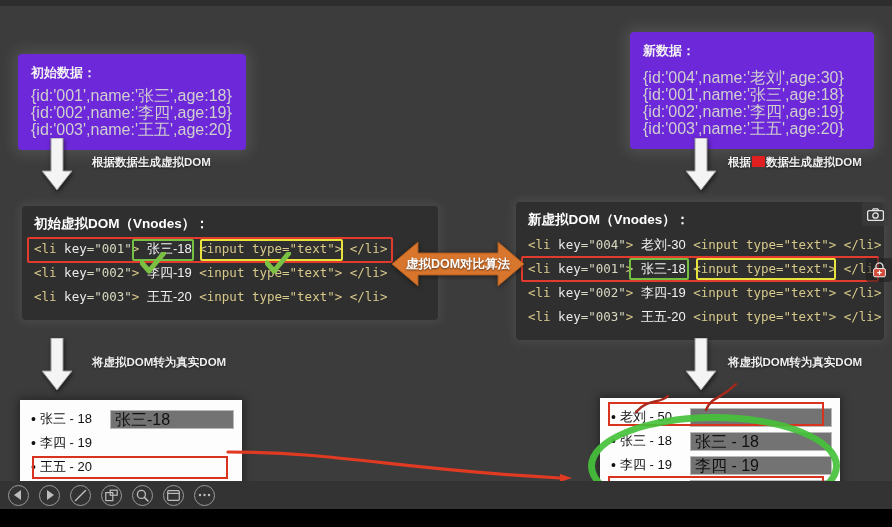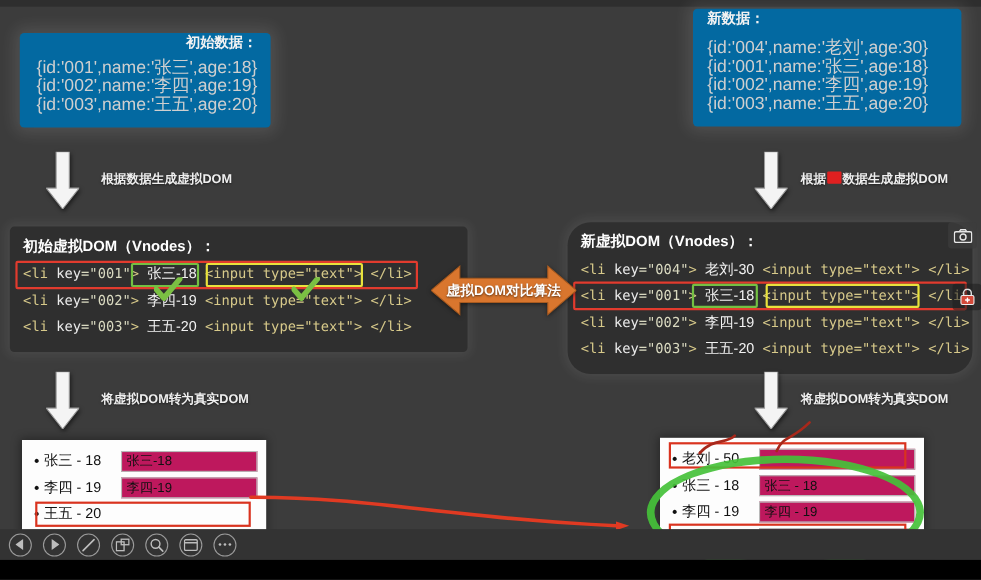--- a/index.html
+++ b/index.html
@@ -33,40 +33,41 @@
     font-size: 16.5px;
     font-weight: bold;
     letter-spacing: .3px;
     text-shadow: 0 1px 2px rgba(0,0,0,.6);
     white-space: nowrap;
   }
 
   
   .databox {
     position: absolute;
-    background: #0369a1;
+    background: #6d28d9;
     border-radius: 4px;
     box-shadow: 0 0 14px 5px rgba(255,255,255,.10);
-    padding: 0 12px 12px 13px;
+    padding: 10px 12px 12px 13px;
+    margin-top: 24px;
   }
   .databox .dbtitle {
     color: #f2f2f2;
     font-size: 13px;
     font-weight: bold;
     margin-bottom: 5px;
     white-space: nowrap;
   }
   .databox .dbrow {
     font-family: Liberation Sans, sans-serif;
     font-size: 16px;
     color: #cfcfcf;
     line-height: 17px;
     white-space: nowrap;
   }
-  #box-initial-data { left: 18px; top: 30px; width: 228px; text-align: right; }
+  #box-initial-data { left: 18px; top: 30px; width: 228px; }
   #box-new-data   { left: 630px; top: 8px; width: 244px; }
   #box-new-data .dbtitle { margin-bottom: 9px; }
 
   
   .downarrow {
     position: absolute;
     width: 30px; height: 52px;
     filter: drop-shadow(1px 2px 2px rgba(0,0,0,.55));
   }
   .downarrow svg { display:block; width: 100%; height: 100%; }
@@ -117,22 +118,22 @@
     font-family: "DejaVu Sans Mono", "Liberation Mono", monospace;
     font-size: 12.5px;
     line-height: 24px;
     white-space: nowrap;
     color: #d8d8c8;
   }
   .tag  { color: #d7c98a; }
   .attr { color: #eaeaea; }
   .val  { color: #d9d9c0; }
   .cnname { color: #f2f2f2; font-family: "Liberation Sans","DejaVu Sans",sans-serif; font-size:13px; }
-  #panel-initial-vdom { left: 9px;  top: 206px; width: 416px; }
-  #panel-new-vdom     { left: 516px; top: 202px; width: 368px; border-radius: 21px; }
+  #panel-initial-vdom { left: 22px;  top: 206px; width: 416px; }
+  #panel-new-vdom     { left: 516px; top: 202px; width: 368px; }
 
   
   .hl {
     position: absolute;
     border: 2px solid #e23b2e;
     border-radius: 2px;
     pointer-events: none;
   }
   .hl.green  { border-color: #73c043; }
   .hl.yellow { border-color: #e8e23c; }
@@ -185,23 +186,23 @@
     color: #111;
     font-size: 13px;
     white-space: nowrap;
     margin-right: 6px;
     min-width: 64px;
   }
   .rowinput {
     flex: 1 1 auto;
     height: 19px;
     border: 1px solid #b9b9b9;
-    background: #be185d;
+    background: #737373;
     color: #111;
-    font-size: 12px;
+    font-size: 16px;
     line-height: 17px;
     padding: 0 4px;
     white-space: nowrap;
     overflow: hidden;
   }
   
   .row-outline {
     position: absolute;
     border: 2px solid #d9331f;
     pointer-events: none;
@@ -398,21 +399,20 @@
 
   <div class="realpanel" id="panel-real-left">
     <div class="realrow">
       <span class="bullet">•</span>
       <span class="rowlabel">张三 - 18</span>
       <span class="rowinput">张三-18</span>
     </div>
     <div class="realrow">
       <span class="bullet">•</span>
       <span class="rowlabel">李四 - 19</span>
-      <span class="rowinput">李四-19</span>
     </div>
     <div class="realrow">
       <span class="bullet">•</span>
       <span class="rowlabel">王五 - 20</span>
     </div>
     <div class="row-outline" style="left:12px; top:56px; width:196px; height:23px;"></div>
   </div>
 
   <div class="realpanel" id="panel-real-right">
     <div class="realrow">

